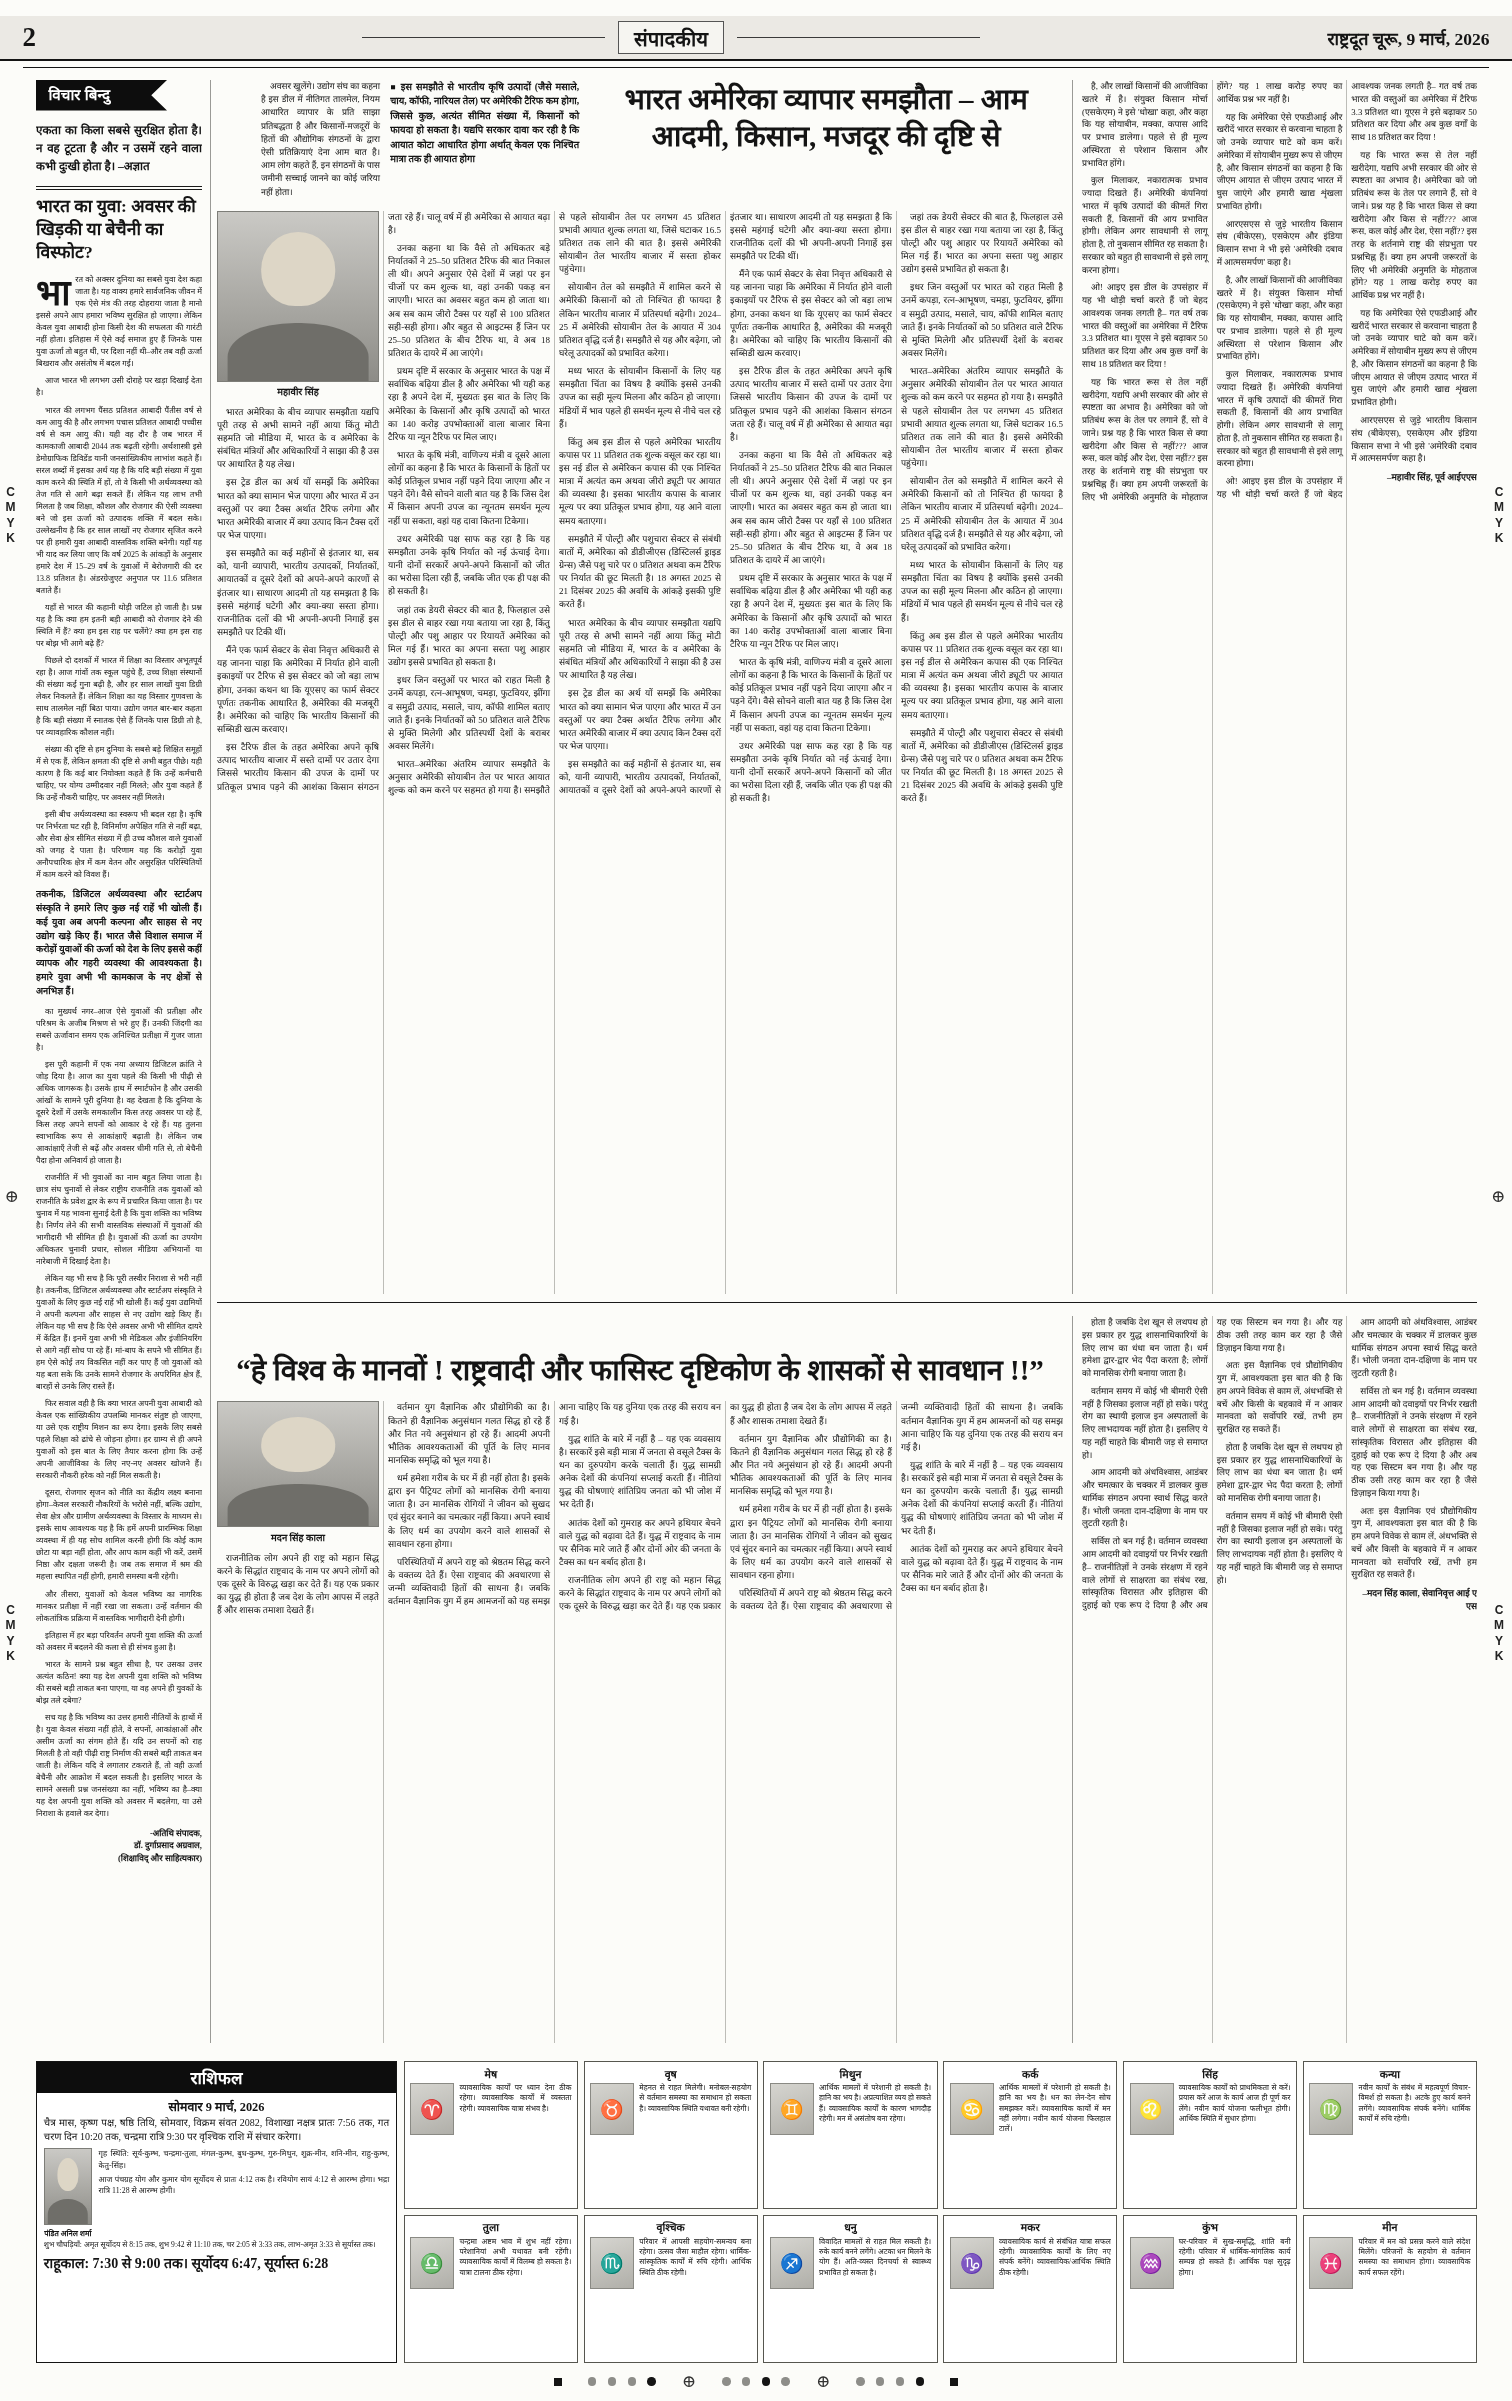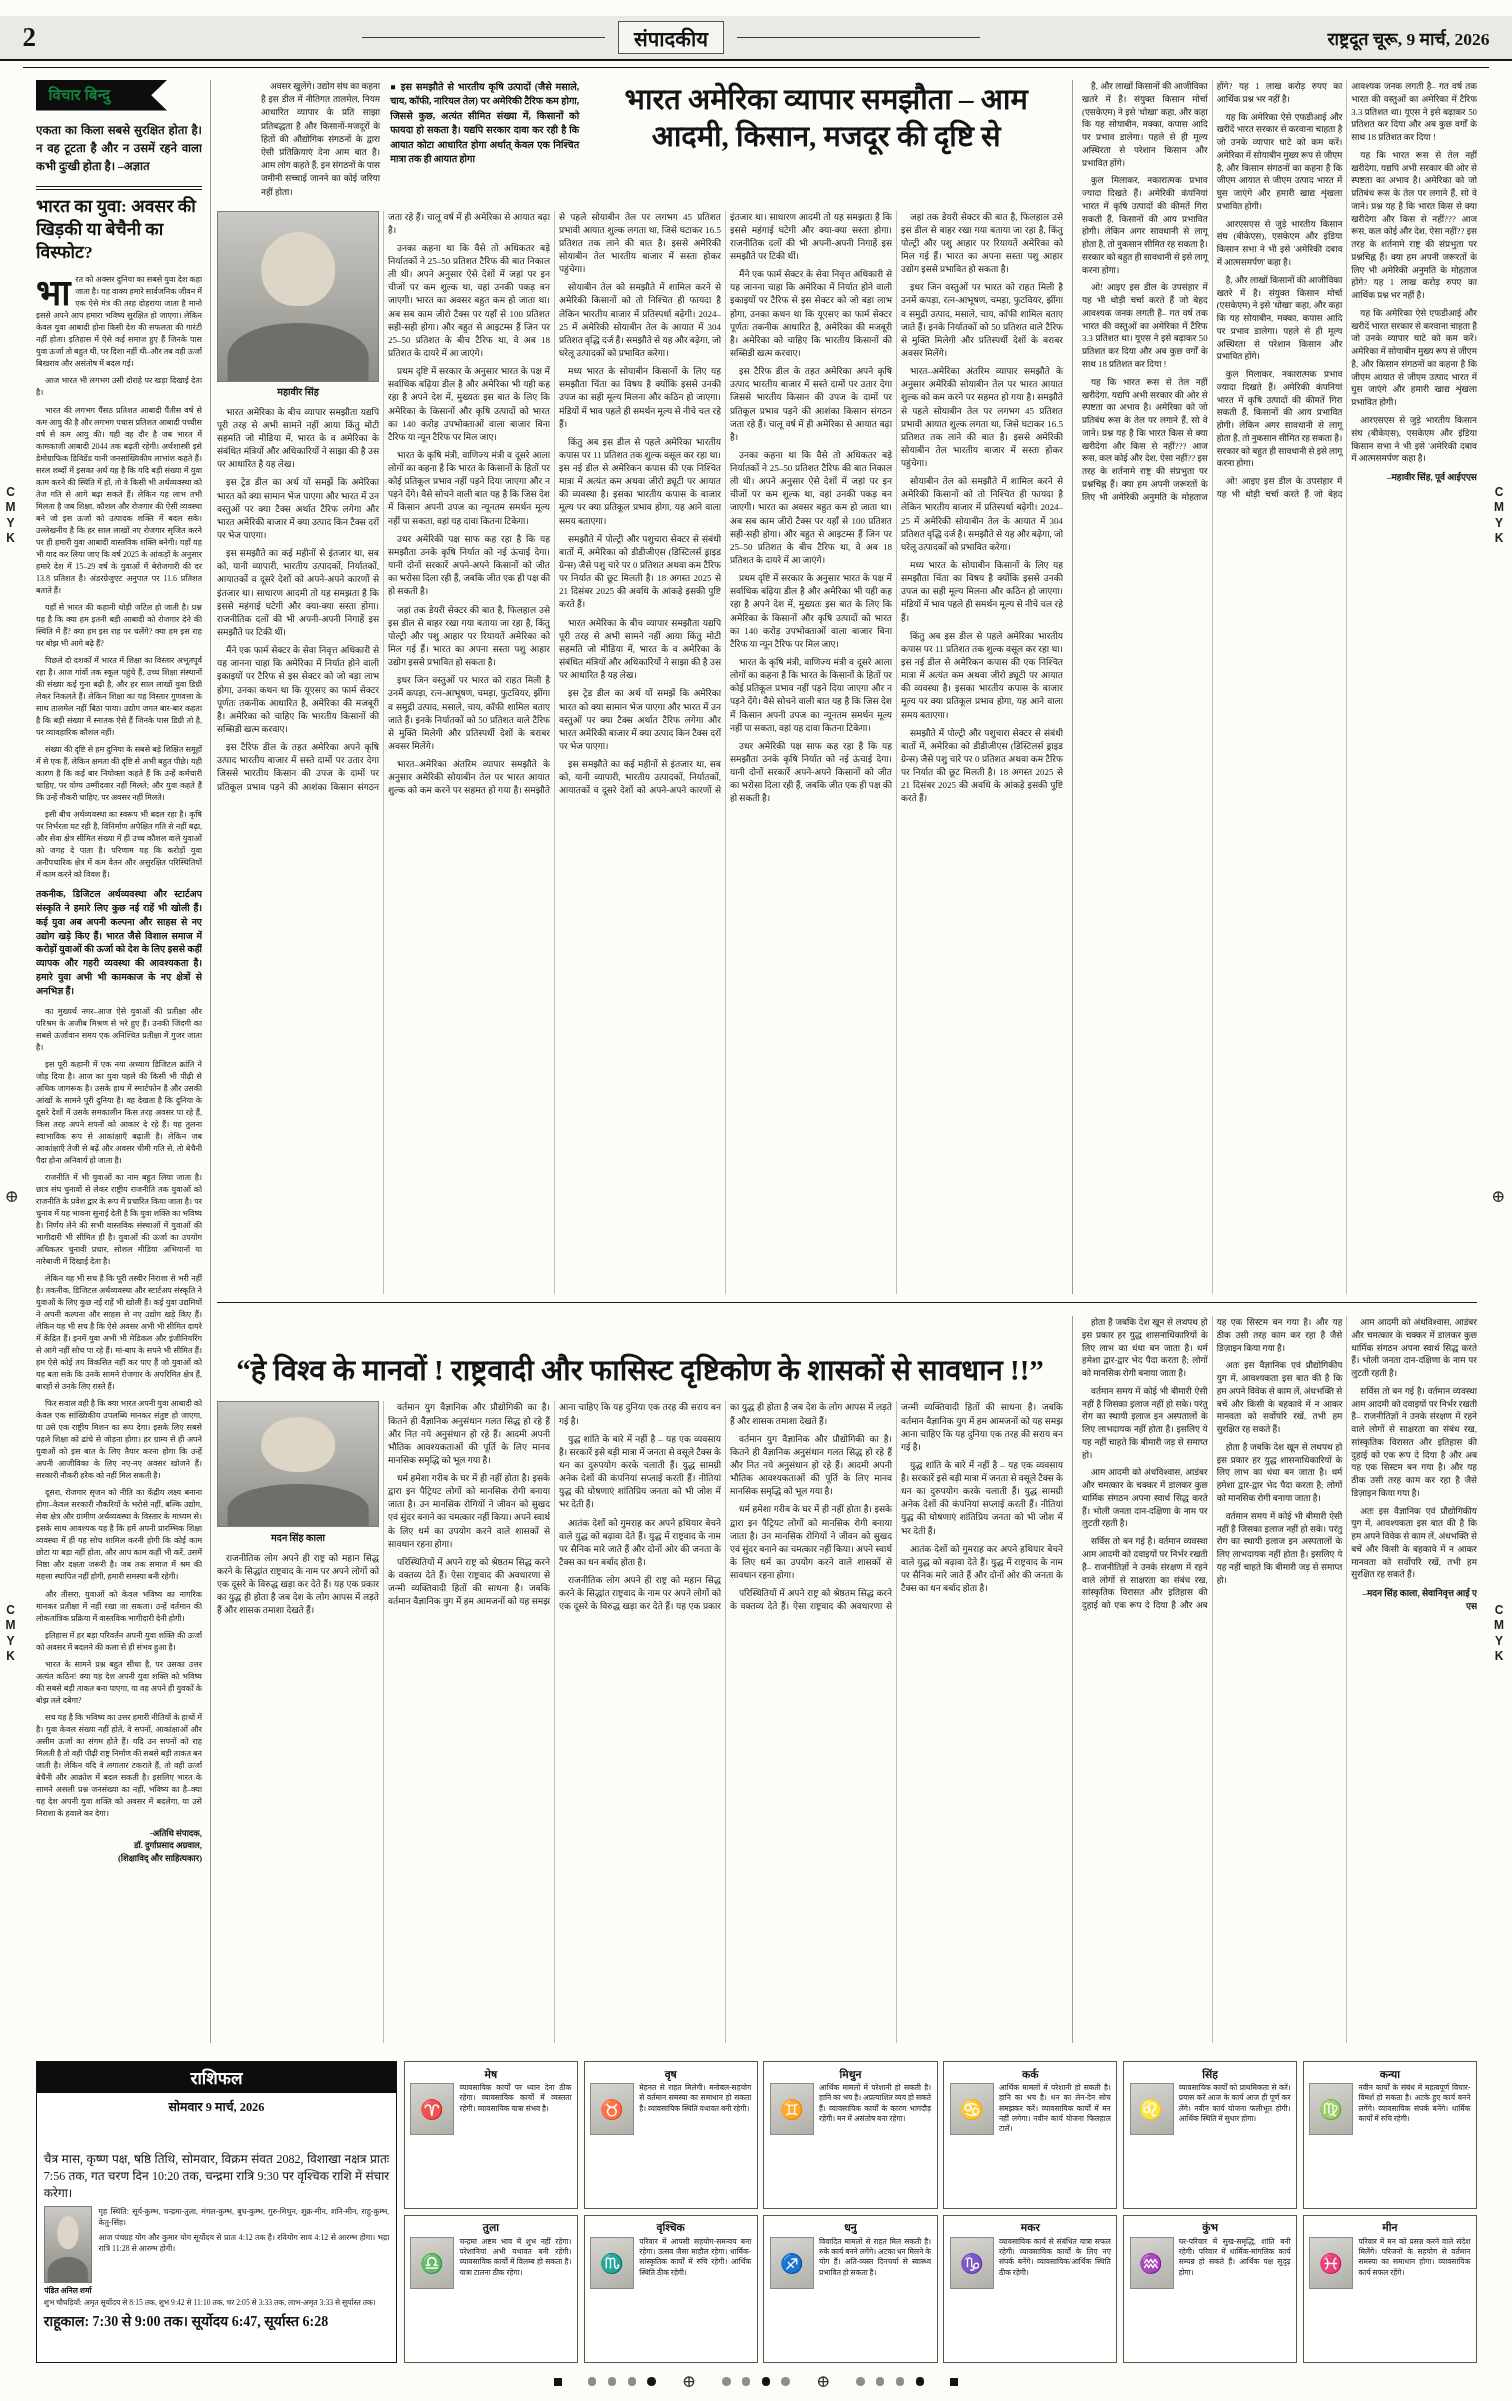--- a/index.html
+++ b/index.html
@@ -9,21 +9,21 @@
   .mast-band{position:absolute;left:0;right:0;top:16px;height:45px;background:#ebe9e4;
              border-bottom:2.3px solid #141414;display:flex;align-items:center;padding:0 22.6px;box-sizing:border-box;}
   .mast-num{font-size:27px;font-weight:800;width:124px;}
   .mast-center{flex:1;display:flex;align-items:center;justify-content:center;gap:13px;}
   .mast-line{height:1.1px;background:#3a3a3a;width:243px;}
   .mast-title{font-size:20.3px;font-weight:800;border:1.1px solid #555;padding:1.1px 14.7px;background:#f6f5f1;}
   .mast-date{width:294px;text-align:right;font-size:17.5px;font-weight:800;}
   .mast-rule2{position:absolute;left:22.6px;right:22.6px;top:67px;border-top:1.1px solid #141414;}
   
   .left-col{position:absolute;left:36px;top:80px;width:166px;height:1965px;overflow:hidden;}
-  .vb-banner{width:131px;height:30.5px;background:#0d0d0d;color:#15803d;font-size:15.2px;font-weight:800;
+  .vb-banner{width:131px;height:30.5px;background:#0d0d0d;color:#ffffff;font-size:15.2px;font-weight:800;
              line-height:30.5px;padding-left:12.4px;box-sizing:border-box;
              clip-path:polygon(0 0,100% 0,88% 50%,100% 100%,0 100%);font-family:"Liberation Sans","DejaVu Sans",sans-serif;}
   .vb-quote{margin-top:11.3px;font-size:11.6px;font-weight:700;line-height:1.55;text-align:justify;}
   .vb-attr{font-weight:700;}
   .lc-div{margin:10.2px 0 8px;border-top:1.7px solid #1a1a1a;position:relative;}
   .lc-div::after{content:"";position:absolute;left:0;right:0;top:1.7px;border-top:0.6px solid #1a1a1a;}
   .lc-headline{font-size:17.5px;font-weight:800;line-height:1.32;margin:3.4px 0 10.2px;}
   .lc-body p,.bp{font-size:8px;line-height:1.5;text-align:justify;margin:0 0 5.1px;text-indent:9px;}
   .lead{text-indent:0 !important;}
   .dropcap{float:left;font-size:36px;line-height:.85;font-weight:800;padding:3.4px 4.5px 0 0;}
@@ -62,21 +62,21 @@
   .sa-body{flex:1;column-count:5;column-gap:9px;column-rule:0.6px solid #bdbdb8;
            font-size:9px;line-height:1.46;text-align:justify;overflow:hidden;}
   .sa-body .bp{font-size:9px;line-height:1.46;}
   .photo-sm{height:124px;}
   
   .rashifal{position:absolute;left:36px;top:2061px;width:1441px;height:302px;display:flex;gap:6.8px;}
   .rf-left{width:361px;box-sizing:border-box;border:1.1px solid #141414;background:#fff;display:flex;flex-direction:column;}
   .rf-header{background:#0d0d0d;color:#fff;text-align:center;font-size:17px;font-weight:800;padding:4px 0;
              font-family:"Liberation Sans","DejaVu Sans",sans-serif;}
   .rf-date{text-align:center;font-weight:800;font-size:12.4px;margin:4.5px 0 1.1px;}
-  .rf-panchang{font-size:12px;line-height:1.42;padding:0 6.8px;text-align:justify;margin-top:35px;}
+  .rf-panchang{font-size:10px;line-height:1.42;padding:0 6.8px;text-align:justify;}
   .rf-row{display:flex;gap:6.8px;padding:4.5px 6.8px 1.1px;}
   .rf-photo{width:48px;flex:none;}
   .rf-photo .photo{height:75px;}
   .rf-name{font-size:7.6px;font-weight:800;text-align:center;margin-top:2.3px;}
   .rf-right{flex:1;font-size:7.8px;line-height:1.42;text-align:justify;}
   .rf-right p{margin:0 0 3.4px;}
   .rf-chau{font-size:7.6px;line-height:1.42;padding:1.1px 6.8px 0;text-align:justify;}
   .rf-rahu{font-size:14px;font-weight:800;padding:2.3px 6.8px 4.5px;font-family:Liberation Serif, serif;}
   .rf-grid{flex:1;display:grid;grid-template-columns:repeat(6,1fr);grid-template-rows:1fr 1fr;gap:5.6px;}
   .zcell{border:0.6px solid #56564f;background:#fff;padding:4.5px 5.6px;overflow:hidden;box-sizing:border-box;}

